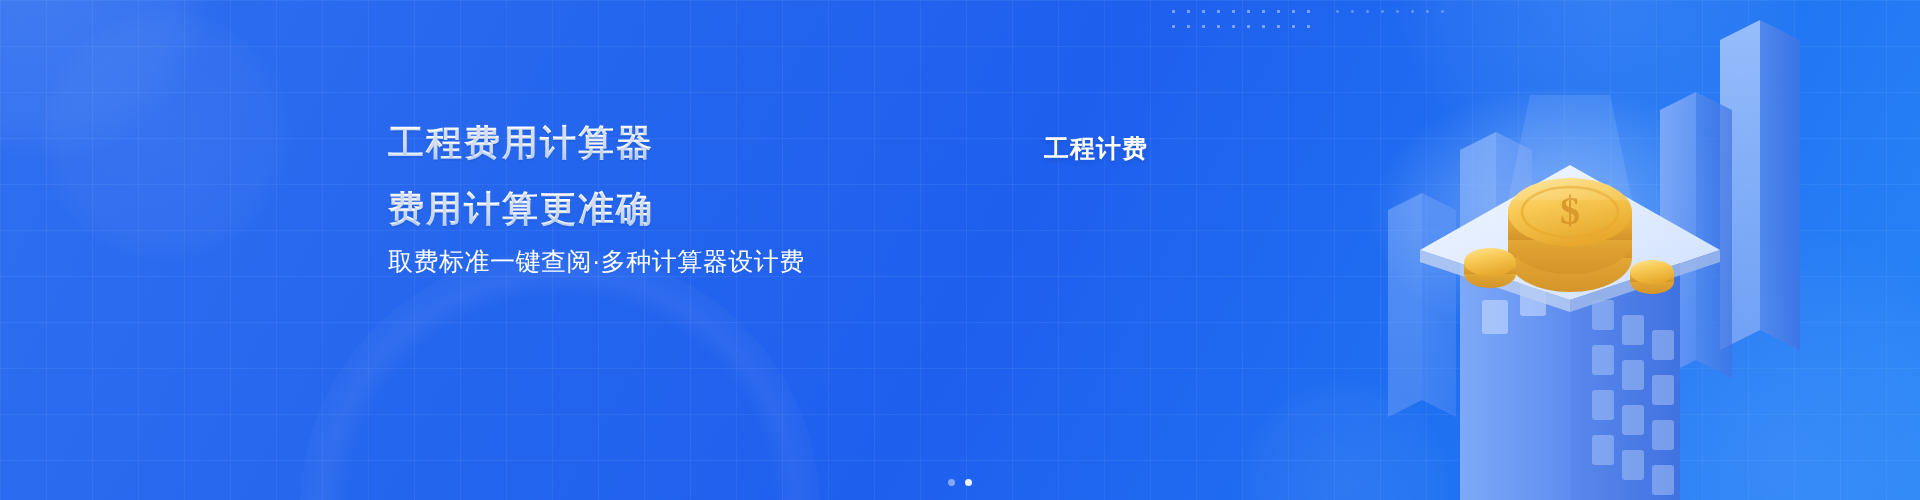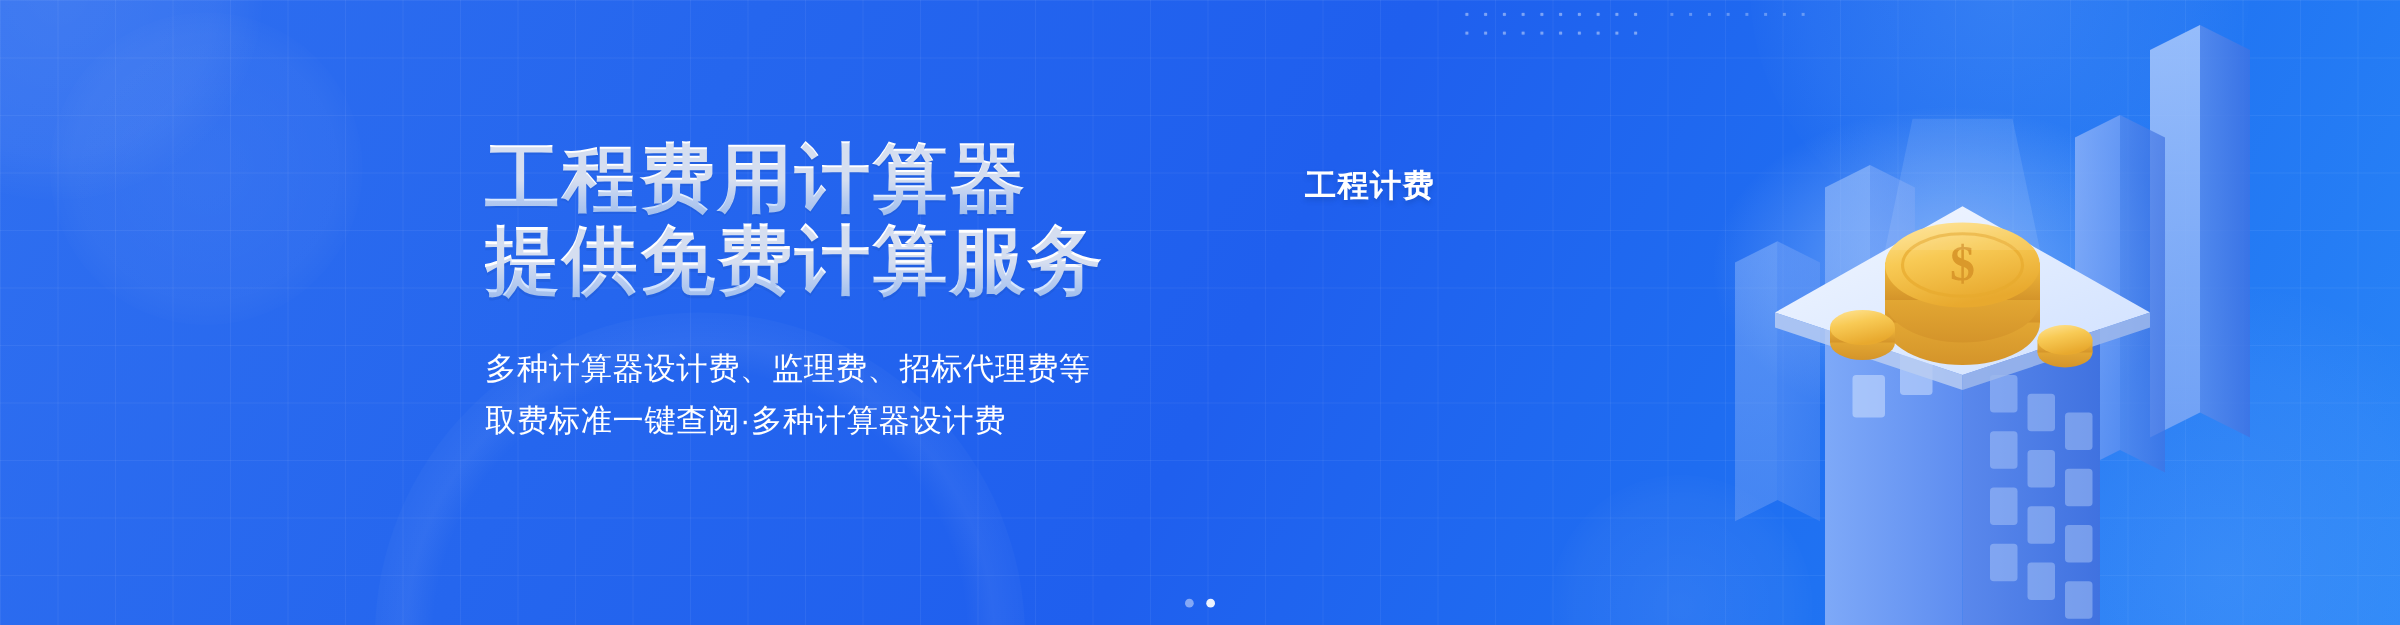--- a/index.html
+++ b/index.html
@@ -90,21 +90,21 @@
   }
 
   
   .copy {
     position: absolute;
     left: 388px;
     top: 112px;
     width: 640px;
   }
   .headline {
-    font-size: 60px;
+    font-size: 36px;
     line-height: 62px;
     font-weight: 700;
     letter-spacing: 2px;
     color: #ffffff;
     background: linear-gradient(180deg, #ffffff 0%, #ffffff 52%, #d9e8ff 78%, #bcd6fb 100%);
     -webkit-background-clip: text;
     background-clip: text;
     -webkit-text-fill-color: transparent;
     text-shadow: 0 2px 0 rgba(20,70,170,0.18);
     white-space: nowrap;
@@ -278,22 +278,21 @@
       <ellipse cx="492" cy="272" rx="22" ry="12" fill="url(#gCoin)"></ellipse>
 
       <polygon points="370,95 450,95 472,200 348,200" fill="#ffffff" opacity="0.10"></polygon>
     </svg>
   </div>
 
   <div class="art-label">工程计费</div>
 
   <div class="copy">
     <div class="headline headline-1">工程费用计算器</div>
-    <div class="headline headline-2">提供免费计算服务</div>
-    <div class="desc desc-1">多种计算器设计费、监理费、招标代理费等</div>
+    <div class="headline headline-2">费用计算更准确</div>
     <div class="desc desc-2" style="margin-top:0;">取费标准一键查阅·多种计算器设计费</div>
   </div>
 
   <div class="carousel">
     <span class="cdot"></span>
     <span class="cdot active"></span>
   </div>
 
 </div>
 

